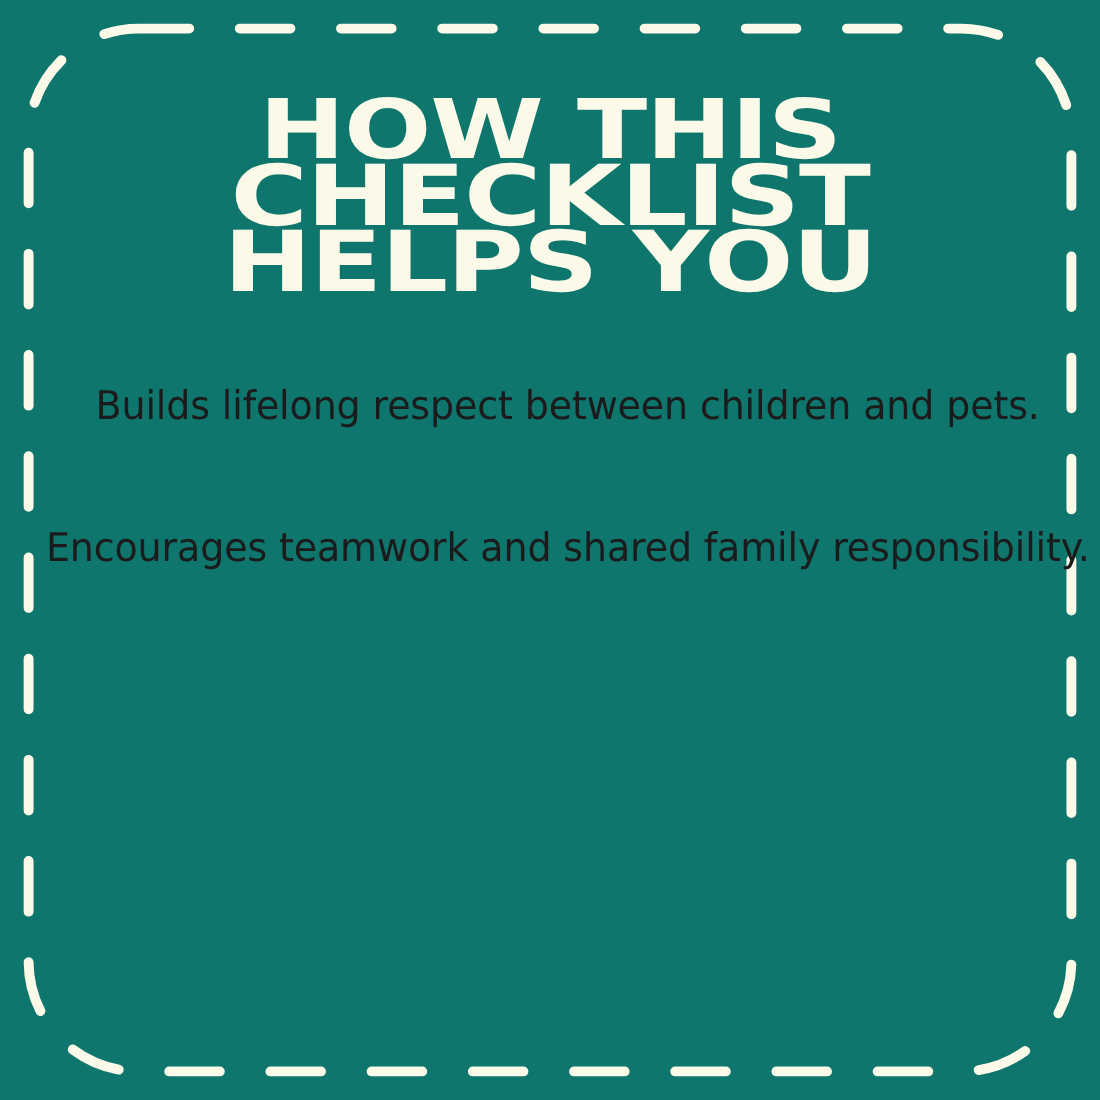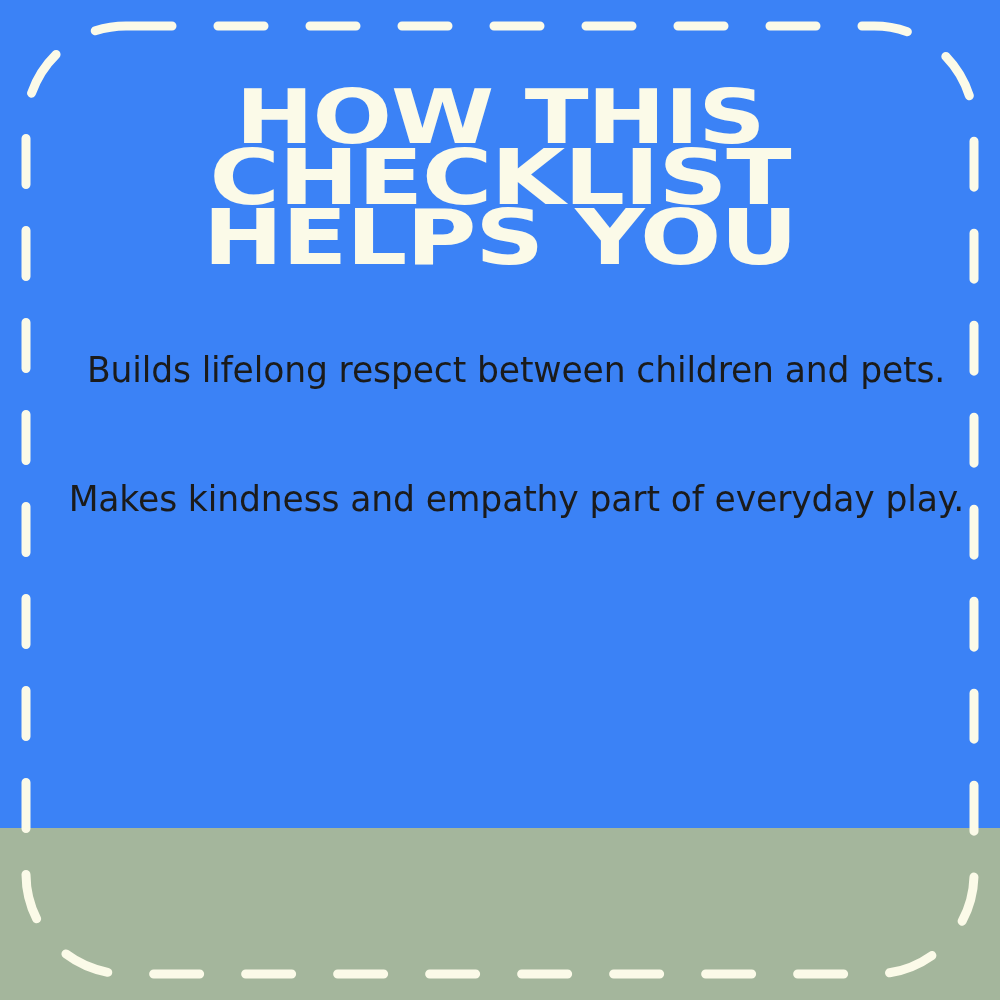--- a/index.html
+++ b/index.html
@@ -15,22 +15,22 @@
     background:#a4b69c;
     font-family:"Liberation Sans", sans-serif;
     position:relative;
   }
 
   
   .poster {
     position:absolute;
     inset:0;
     width:1000px;
-    height:828px;
-    background:#3b82f6;
+    height:1000px;
+    background:#0f766e;
   }
 
   
   .frame-svg {
     position:absolute;
     left:0; top:0;
     width:1000px;
     height:1000px;
     pointer-events:none;
   }
@@ -132,18 +132,18 @@
       <span class="headline-line hl-1">HOW THIS</span>
       <span class="headline-line hl-2">CHECKLIST</span>
       <span class="headline-line hl-3">HELPS YOU</span>
     </div>
 
     <div class="benefits">
       <div class="benefit">
         <span class="benefit-text">Builds lifelong respect between children and pets.</span>
       </div>
       <div class="benefit">
-        <span class="benefit-text">Makes kindness and empathy part of everyday play.</span>
+        <span class="benefit-text">Encourages teamwork and shared family responsibility.</span>
       </div>
     </div>
 
   </div>
 </div>
 
 </body></html>

